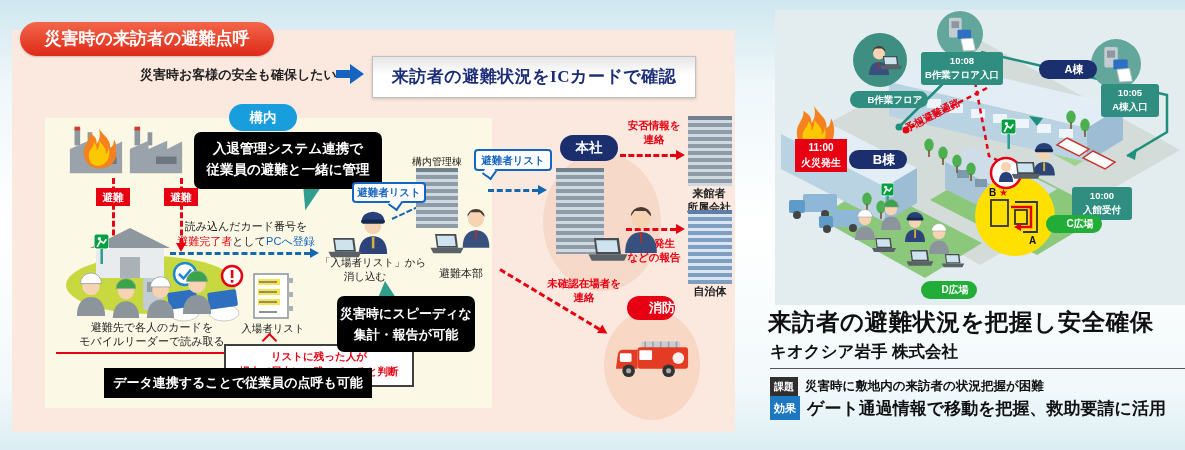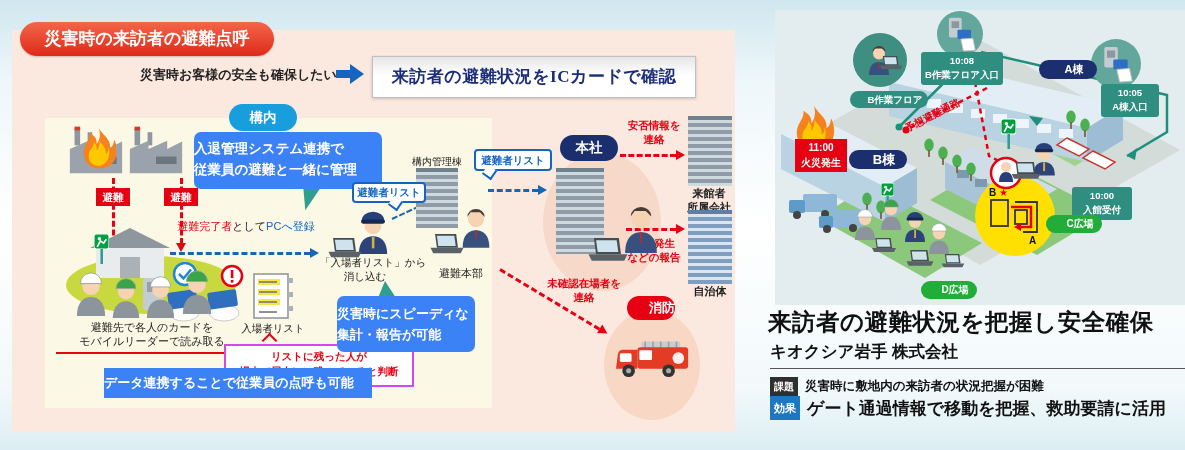--- a/index.html
+++ b/index.html
@@ -34,37 +34,37 @@
     border-left:9px solid #1666b0;border-top:5.5px solid transparent;border-bottom:5.5px solid transparent;}
   .dashx.red{border-top-color:#e60012;} .dashx.red:after{border-left-color:#e60012;}
   .dashx.thin{border-top-width:2px;}
   .dashy{width:0;border-left:3px dashed #e60012;}
   .dashy:after{content:'';position:absolute;left:-7px;bottom:-8px;width:0;height:0;
     border-top:9px solid #e60012;border-left:5.5px solid transparent;border-right:5.5px solid transparent;}
 
   .evac-tag{width:34px;height:18px;background:#e60012;color:#fff;font-size:10.5px;font-weight:bold;
     text-align:center;line-height:18px;z-index:2;}
 
-  .teal-bubble{background:#3b82f6;color:#fff;font-weight:bold;border-radius:7px;z-index:3;}
+  .teal-bubble{background:#000000;color:#fff;font-weight:bold;text-align:center;border-radius:7px;z-index:3;}
   #manage-bubble{left:194px;top:132px;width:188px;height:50px;font-size:13.5px;line-height:1.55;padding-top:7px;}
   #manage-tail{left:296px;top:178px;width:0;height:0;border-left:15px solid transparent;
     border-right:8px solid transparent;border-top:32px solid #2f9e8e;transform:rotate(20deg);z-index:2;}
   #speedy-bubble{left:337px;top:296px;width:138px;height:48px;font-size:13px;line-height:1.6;padding-top:8px;}
   #speedy-tail{left:378px;top:281px;width:0;height:0;border-left:7px solid transparent;
     border-right:11px solid transparent;border-bottom:17px solid #2f9e8e;z-index:2;}
   #data-banner{left:104px;top:368px;width:268px;height:30px;font-size:13px;line-height:30px;border-radius:0;}
 
   .cap{font-weight:normal;color:#222;text-align:center;}
   #site-caption{left:56px;top:320px;width:192px;font-size:11px;line-height:1.3;
     border-bottom:2.5px solid #e60012;padding-bottom:3px;}
   #register-text{left:160px;top:219px;width:172px;font-size:11px;line-height:1.35;}
   .t-red{color:#e60012;} .t-blue{color:#1565c0;} .t-dark{color:#222;}
 
   #entrant-label{left:238px;top:322px;width:70px;font-size:10.5px;}
-  #judge-box{left:224px;top:344px;width:186px;height:36px;background:#fff;border:2px solid #d946ef;
+  #judge-box{left:224px;top:344px;width:186px;height:36px;background:#fff;border:2px solid #404040;
     color:#e60012;font-weight:bold;font-size:10.5px;text-align:center;line-height:1.45;padding-top:3px;}
   .caret{width:9px;height:9px;border-left:2.5px solid #e60012;border-top:2.5px solid #e60012;
     transform:rotate(45deg);}
   #judge-caret{left:264px;top:335px;}
 
   #strike-text{left:320px;top:256px;width:90px;font-size:10.5px;line-height:1.3;}
   .blue-bubble{background:#fff;border:2px solid #1565c0;border-radius:4px;color:#1565c0;
     font-weight:bold;font-size:10.5px;text-align:center;z-index:3;}
   #evlist1{left:352px;top:182px;width:70px;height:17px;line-height:17px;}
   #evlist2{left:474px;top:149px;width:74px;height:18px;line-height:18px;}
@@ -256,20 +256,21 @@
     <div class="nw">モバイルリーダーで読み取る</div>
   </div>
 
   <div class="abs teal-bubble" id="manage-bubble">
     <div class="nw">入退管理システム連携で</div>
     <div class="nw">従業員の避難と一緒に管理</div>
   </div>
   <div class="abs" id="manage-tail"></div>
 
   <div class="abs cap" id="register-text">
+    <div class="nw">読み込んだカード番号を</div>
     <div class="nw"><span class="t-red">避難完了者</span><span class="t-dark">として</span><span class="t-blue">PCへ登録</span></div>
   </div>
   <div class="abs dashx" style="left:170px;top:252px;width:140px;"></div>
 
   <svg class="abs" style="left:138px;top:262px;width:120px;height:60px;" viewBox="0 0 120 60">
     <rect x="5" y="16" width="20" height="32" rx="2" fill="#c3ccd3"></rect>
     <rect x="9" y="20" width="12" height="10" fill="#95a0a8"></rect>
     <ellipse cx="46" cy="51" rx="15" ry="8" fill="#fff" stroke="#cccccc"></ellipse>
     <ellipse cx="86" cy="51" rx="15" ry="8" fill="#fff" stroke="#cccccc"></ellipse>
     <rect x="30" y="29" width="29" height="17" rx="2" fill="#2f6fc0" transform="rotate(-8 44 37)"></rect>

